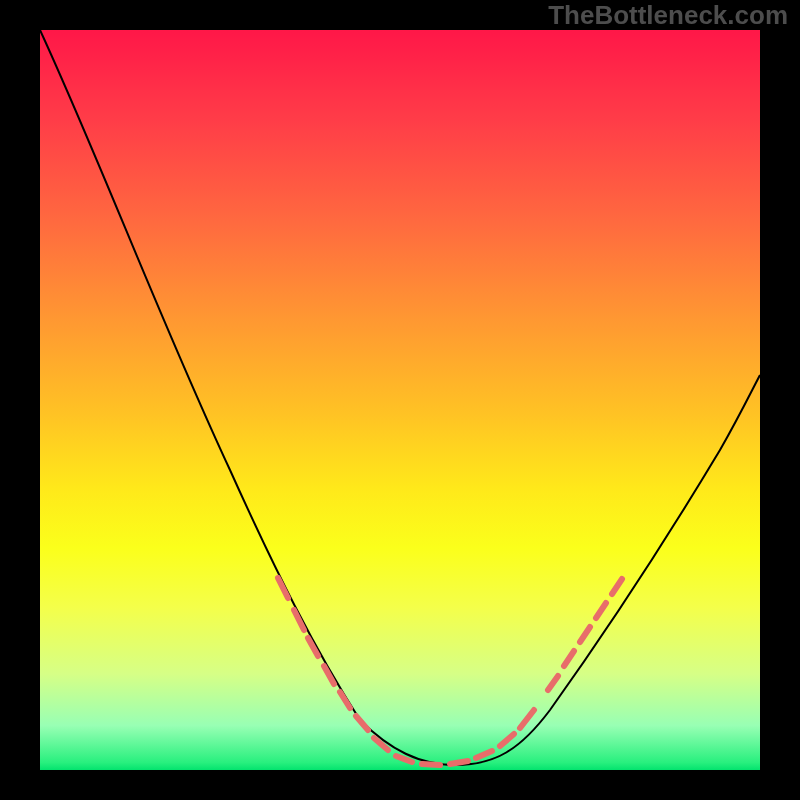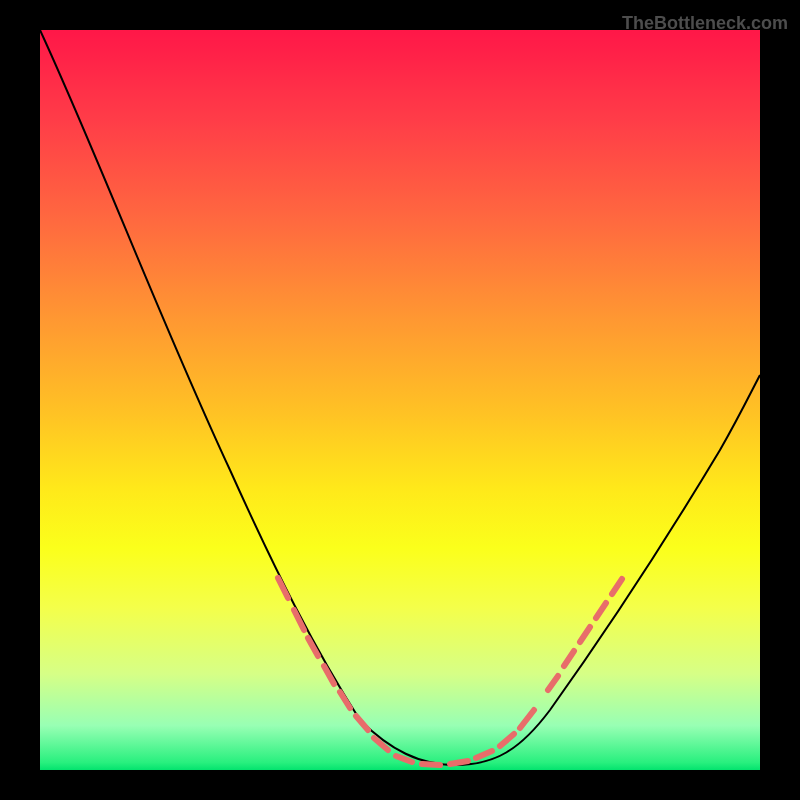--- a/index.html
+++ b/index.html
@@ -12,24 +12,24 @@
     font-family: Arial, Helvetica, sans-serif;
   }
   .container {
     position: relative;
     width: 800px;
     height: 800px;
     background: #000;
   }
   .watermark {
     position: absolute;
-    top: 13px;
+    top: 0;
     right: 12px;
     color: #4d4d4d;
-    font-size: 18px;
+    font-size: 26px;
     font-weight: 600;
   }
   .plot-area {
     position: absolute;
     left: 40px;
     top: 30px;
     width: 720px;
     height: 740px;
     background: linear-gradient(
       to bottom,

